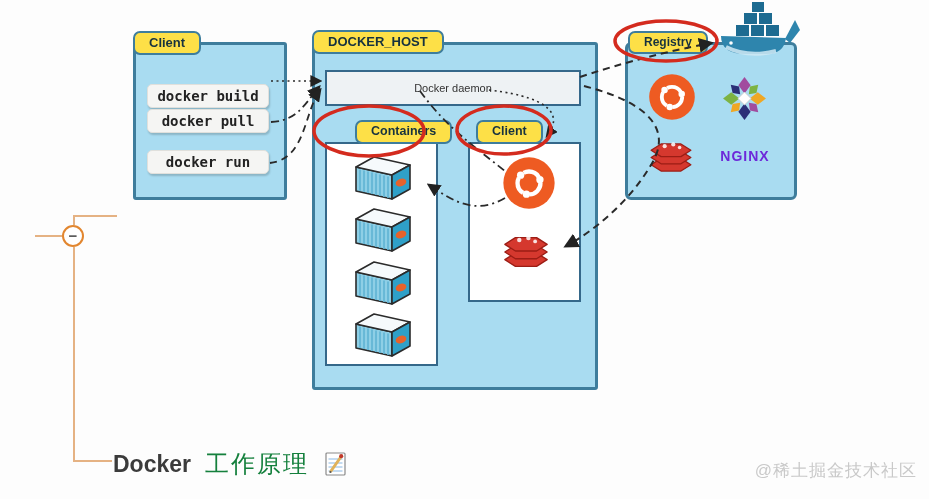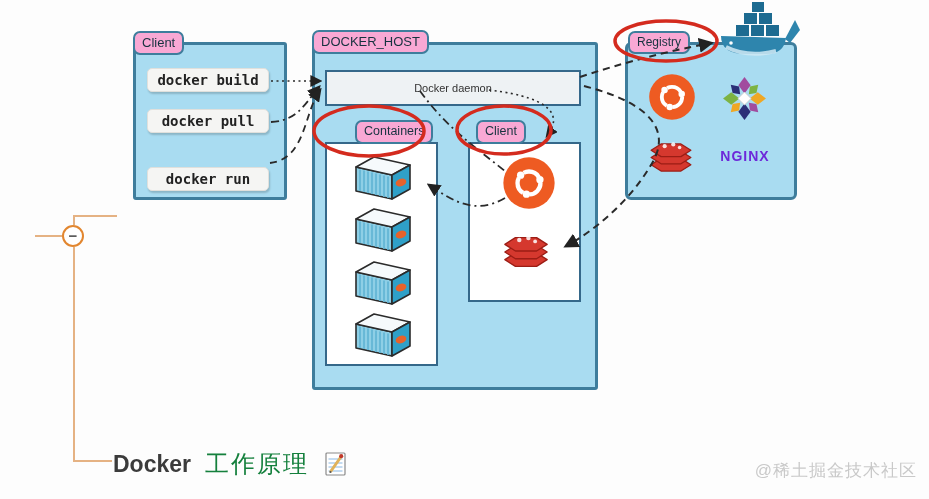--- a/index.html
+++ b/index.html
@@ -6,22 +6,22 @@
   html,body { background:#ffffff; }
   #stage {
     position:relative; width:929px; height:499px; overflow:hidden;
     background:#fdfdfd; font-family:"Liberation Sans", sans-serif;
   }
   
   .bluebox {
     position:absolute; background:#a9dcf1; border:3px solid #3e7d9c; border-radius:3px;
   }
   .tab {
-    position:absolute; background:#f9a8d4; border:2px solid #3e7d9c; border-radius:7px;
-    padding:2px 7px; font-size:13px; font-weight:normal; color:#16323f; z-index:20;
+    position:absolute; background:#fde047; border:2px solid #3e7d9c; border-radius:7px;
+    padding:2px 14px; font-size:13px; font-weight:bold; color:#16323f; z-index:20;
     white-space:nowrap; line-height:1.25;
   }
   .whitebox {
     position:absolute; background:#ffffff; border:2px solid #35688a; z-index:5;
   }
   .daemonbar {
     position:absolute; background:#eef2f4; border:2px solid #35688a; z-index:6;
     display:flex; align-items:center; justify-content:center;
     font-size:11px; color:#333;
   }
@@ -138,23 +138,23 @@
         </g>
         <line x1="6" y1="20" x2="15.5" y2="6.5" stroke="#e0b25a" stroke-width="3" stroke-linecap="round"></line>
         <circle cx="16.2" cy="5.2" r="2.1" fill="#c0392b"></circle>
         <circle cx="5.4" cy="21" r="1.1" fill="#555555"></circle>
       </symbol>
     </defs>
   </svg>
 
   <div class="bluebox" style="left:133px; top:42px; width:154px; height:158px;"></div>
   <div class="tab" style="left:133px; top:31px;">Client</div>
-  <div class="cmdbtn" style="top:68px;">docker build</div>
+  <div class="cmdbtn" style="top:84px;">docker build</div>
   <div class="cmdbtn" style="top:109px;">docker pull</div>
-  <div class="cmdbtn" style="top:150px;margin-top:17px;">docker run</div>
+  <div class="cmdbtn" style="top:150px;">docker run</div>
 
   <div class="bluebox" style="left:312px; top:42px; width:286px; height:348px;"></div>
   <div class="tab" style="left:312px; top:30px;">DOCKER_HOST</div>
   <div class="daemonbar" style="left:325px; top:70px; width:256px; height:36px;">Docker daemon</div>
 
   <div class="whitebox" style="left:325px; top:142px; width:113px; height:224px;"></div>
   <div class="tab" style="left:331px; top:120px; font-size:12.5px;margin-left:24px;">Containers</div>
   <svg class="logo" style="left:348px; top:153px;" width="70" height="50">
       <use href="#sym-container"></use>
     </svg>

